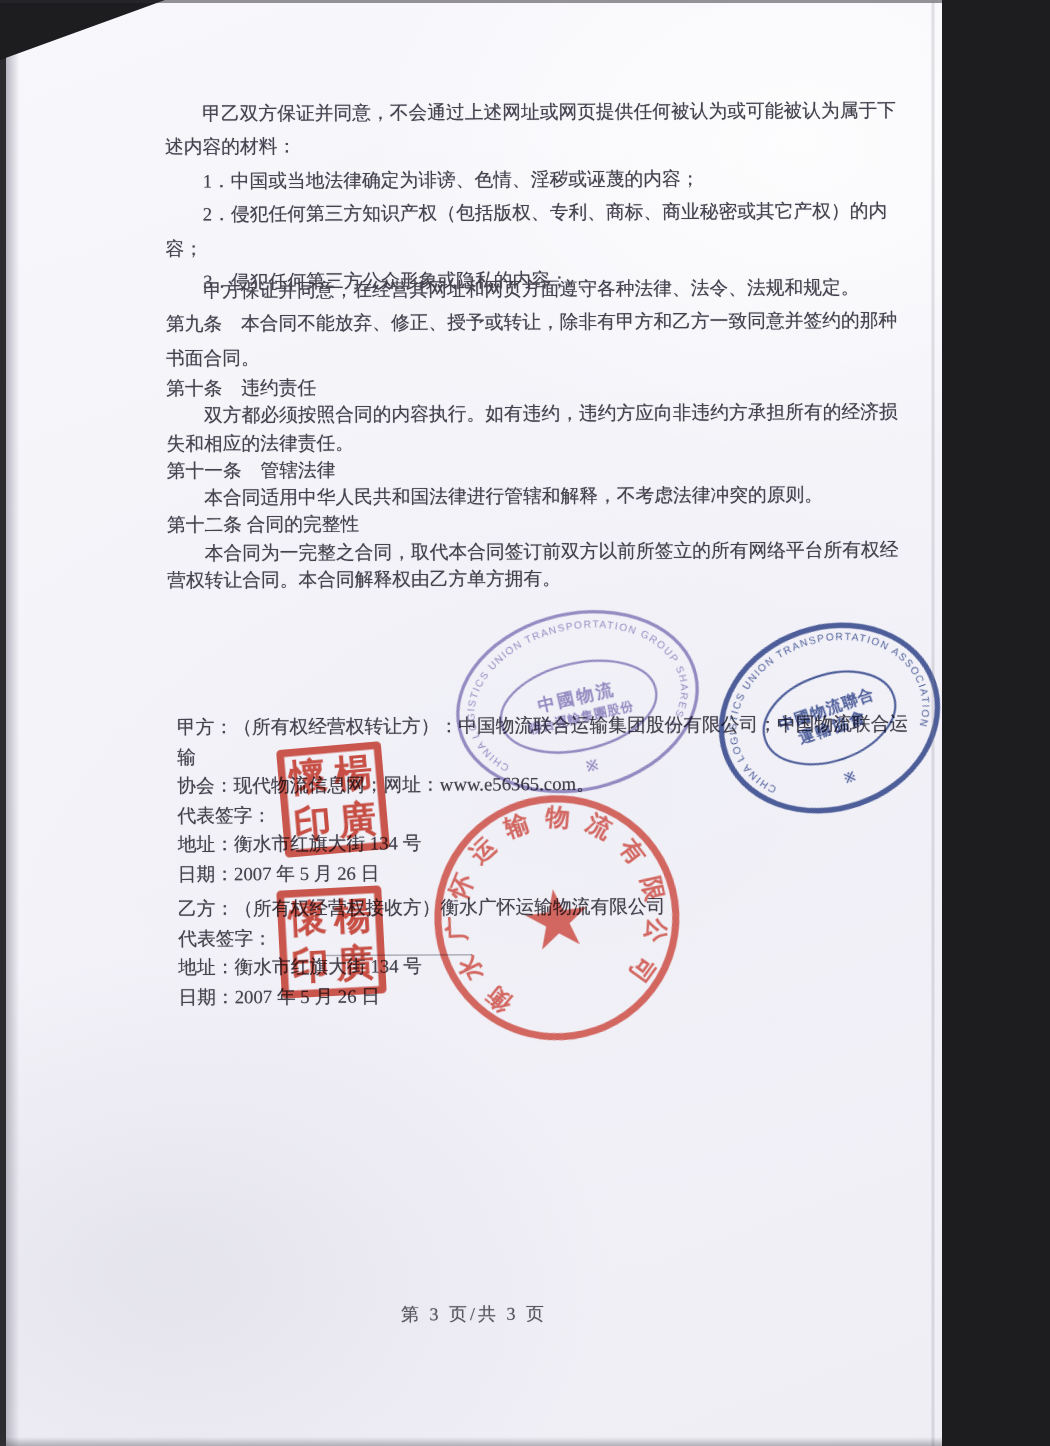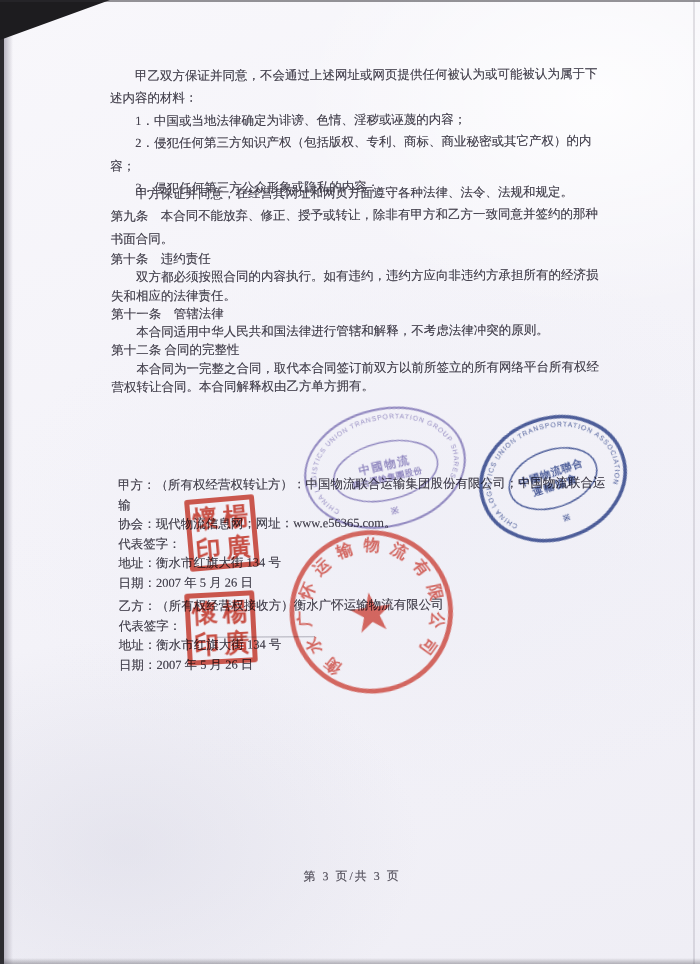--- a/index.html
+++ b/index.html
@@ -2,21 +2,21 @@
 <html><head>
 <meta charset="utf-8">
 <style>
   html,body{margin:0;padding:0;}
   body{
     width:700px;height:964px;overflow:hidden;
     background:#1d1c1f;
     font-family:"Liberation Serif","DejaVu Serif",serif;
   }
   .scan{
-    position:relative;width:700px;height:964px;overflow:hidden;
+    position:relative;width:628px;height:964px;overflow:hidden;
     background:
       radial-gradient(420px 300px at 18% 88%, rgba(205,205,220,.35), rgba(0,0,0,0) 70%),
       radial-gradient(500px 360px at 85% 10%, rgba(255,255,255,.8), rgba(0,0,0,0) 60%),
       radial-gradient(600px 400px at 60% 55%, rgba(236,236,245,.5), rgba(0,0,0,0) 70%),
       linear-gradient(160deg,#f8f7fb 0%,#f3f2f8 55%,#efeef5 100%);
   }
   
   .edge-left-dark{position:absolute;left:0;top:0;bottom:0;width:4px;background:#2c2b2f;}
   .edge-left-soft{position:absolute;left:4px;top:0;bottom:0;width:9px;
     background:linear-gradient(90deg,#b9b6c2,rgba(244,243,249,0));}

